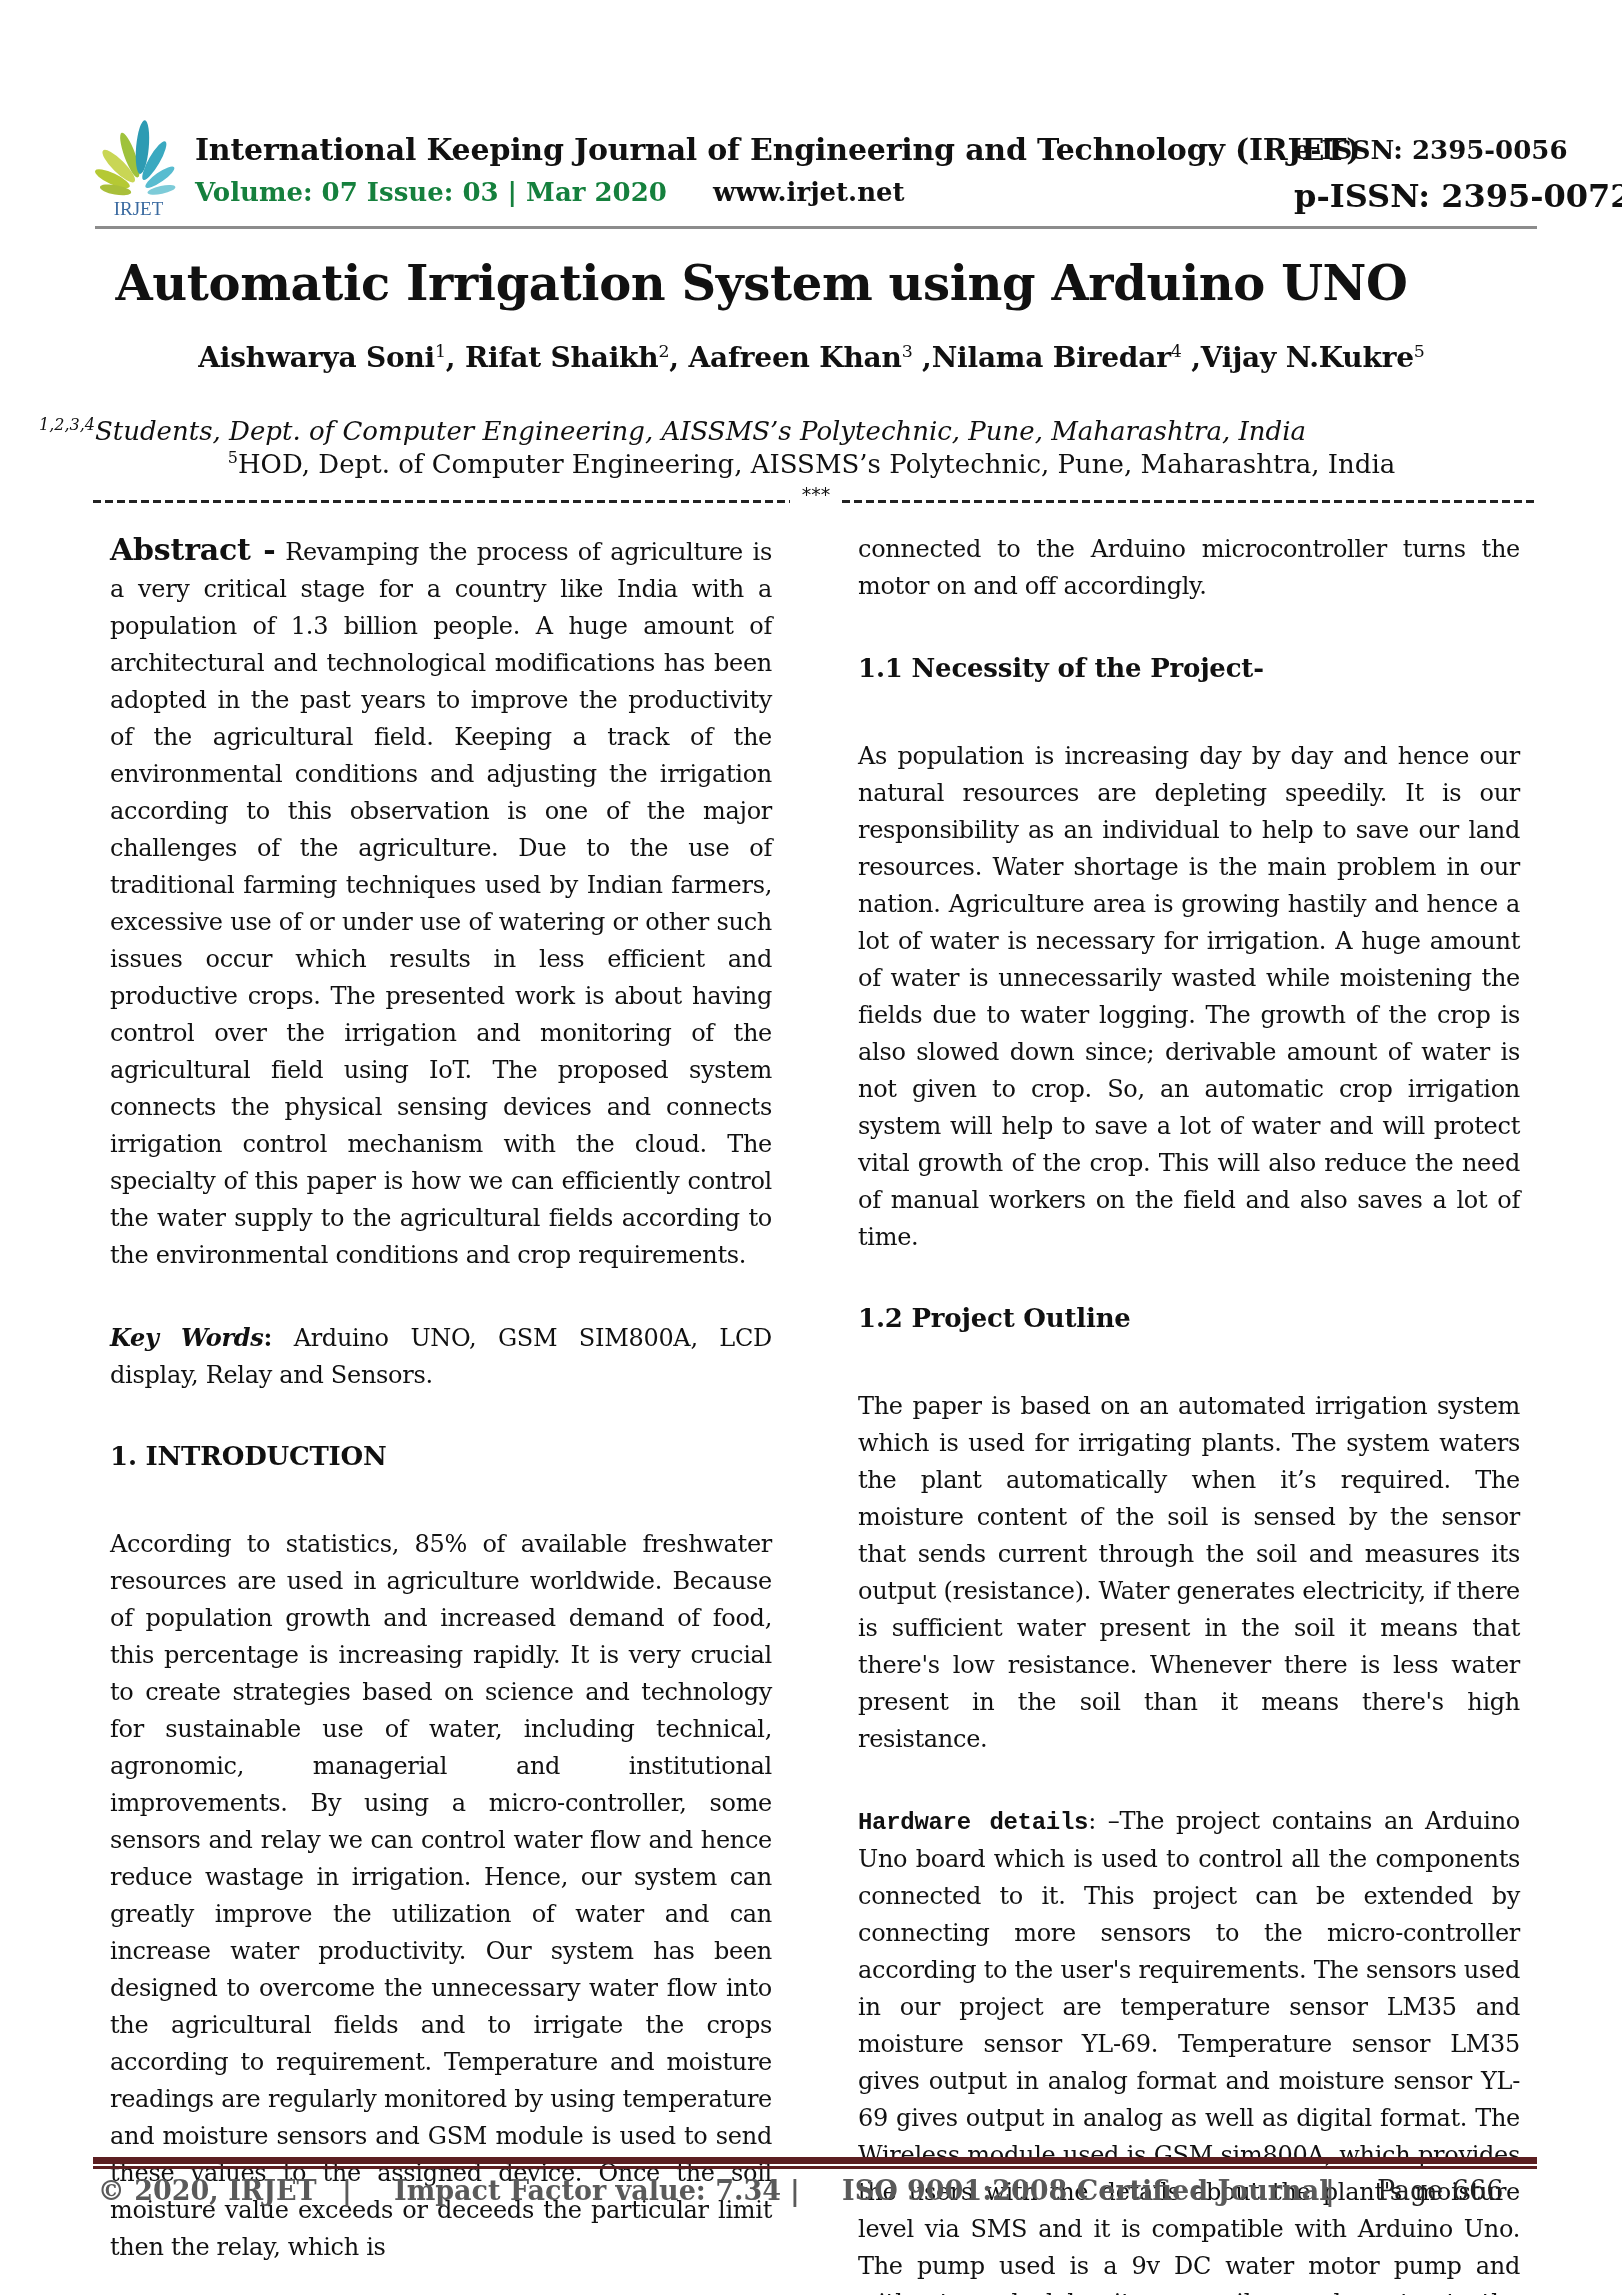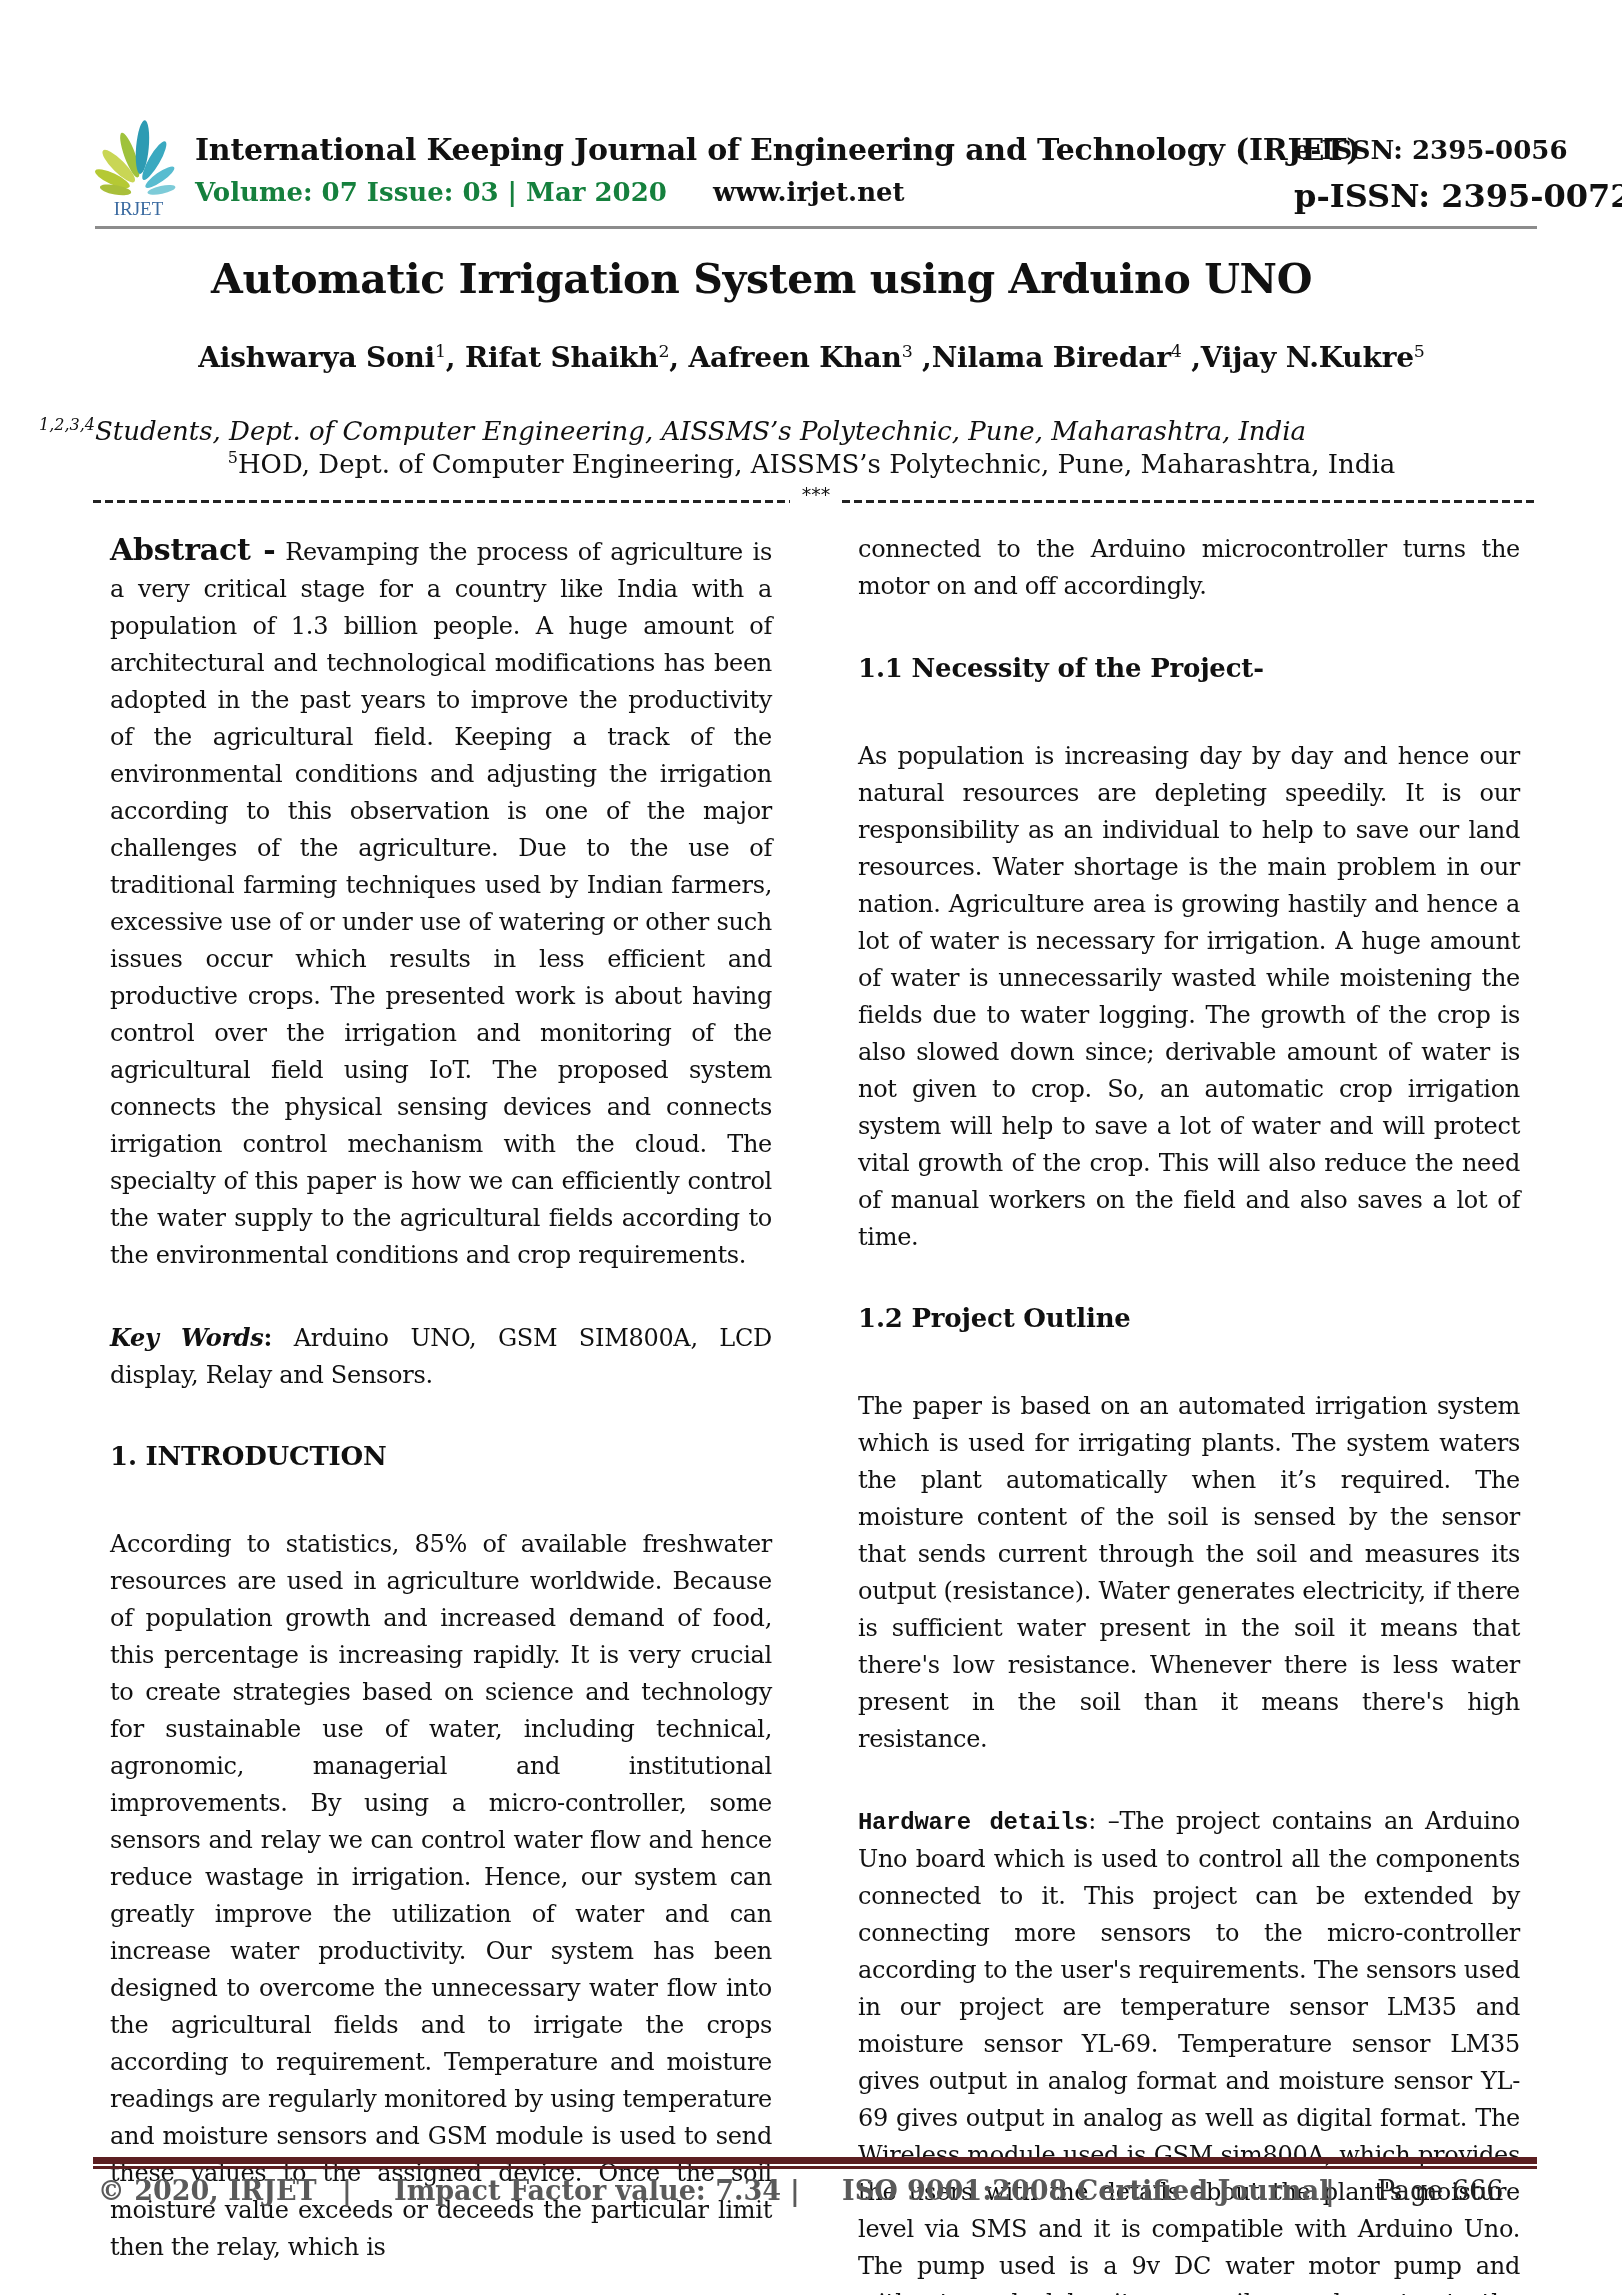--- a/index.html
+++ b/index.html
@@ -10,21 +10,21 @@
   
   #logo { left: 95px; top: 117px; width: 87px; height: 103px; }
   #journal-title { left: 195px; top: 132px; font-size: 30px; font-weight: bold; color: #111; letter-spacing: -0.2px; white-space: nowrap; }
   #eissn { left: 1294px; top: 135px; font-size: 26px; font-weight: bold; color: #111; white-space: nowrap; }
   #volume { left: 195px; top: 177px; font-size: 26px; font-weight: bold; color: #15803d; white-space: nowrap; }
   #website { left: 713px; top: 177px; font-size: 26px; font-weight: bold; color: #111; white-space: nowrap; }
   #pissn { left: 1294px; top: 177px; font-size: 32px; font-weight: bold; color: #111; white-space: nowrap; }
   #header-rule { left: 95px; top: 226px; width: 1442px; height: 3.2px; background: #8c8c8c; }
 
   
-  #paper-title { left: 0; width: 1523px; top: 255px; text-align: center; font-size: 41px; font-weight: bold; color: #111; letter-spacing: -0.4px; }
+  #paper-title { left: 0; width: 1523px; top: 255px; text-align: center; font-size: 48px; font-weight: bold; color: #111; letter-spacing: -0.4px; }
   #authors { left: 0; width: 1623px; top: 341px; text-align: center; font-size: 28px; font-weight: bold; color: #111; letter-spacing: -0.2px; }
   #authors sup { font-size: 17.4px; font-weight: normal; }
   #affil1 { left: 0; width: 1345px; top: 415px; text-align: center; font-size: 26px; font-style: italic; color: #111; }
   #affil2 { left: 0; width: 1623px; top: 448px; text-align: center; font-size: 26px; color: #111; }
   .affil sup { font-size: 16px; }
   #divider { left: 93px; width: 1442px; top: 483px; height: 32px; }
   #divider .dash { position: absolute; top: 17.4px; height: 2.4px;
      background: repeating-linear-gradient(90deg, #222 0 8px, transparent 8px 12px); }
   #divider .dl { left: 0; width: 697px; }
   #divider .dr { left: 749px; width: 693px; }

